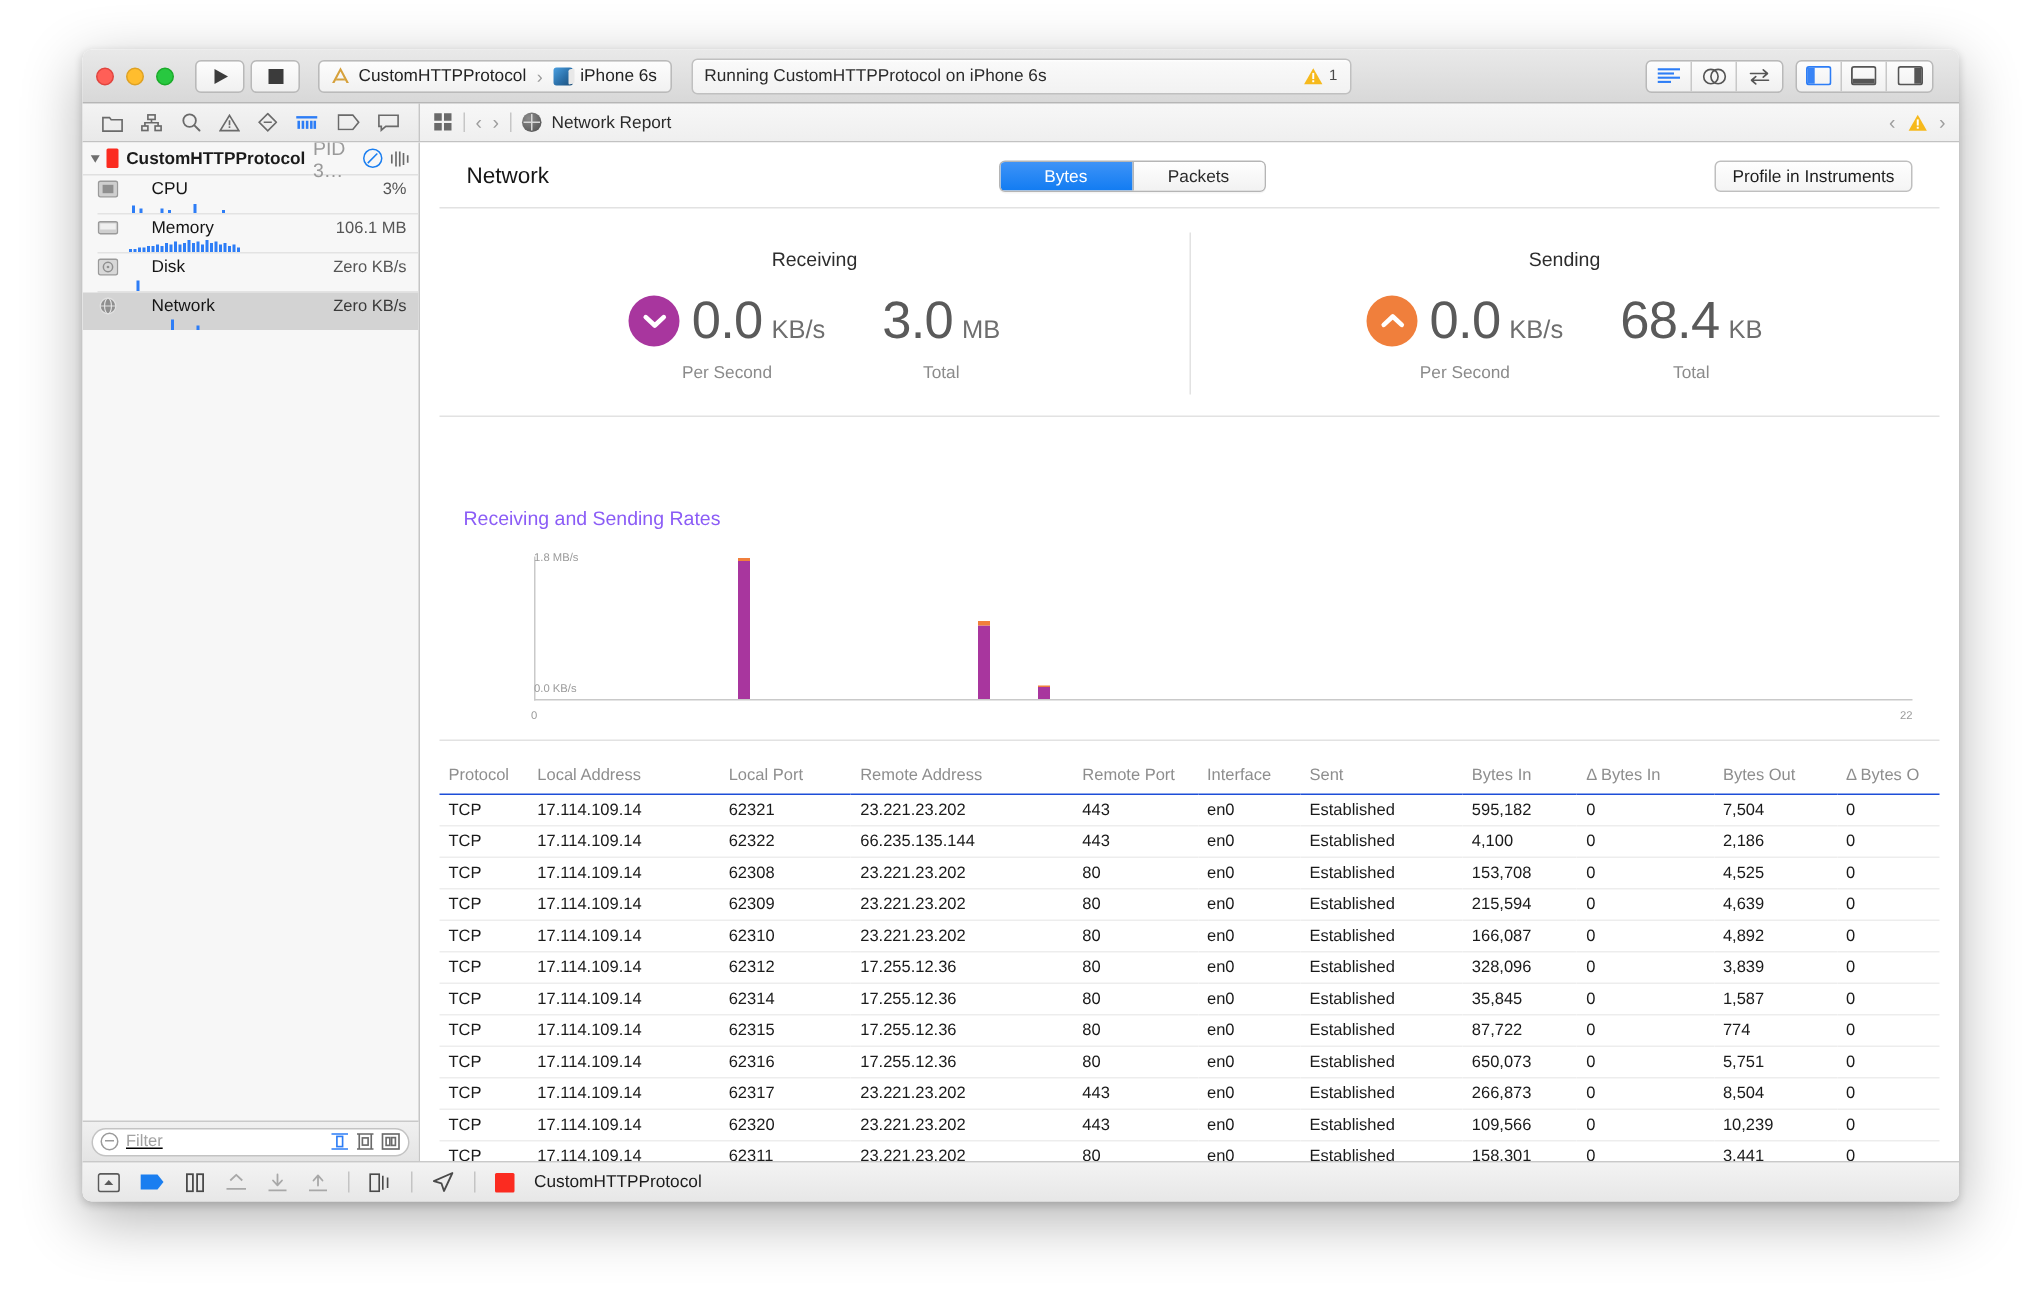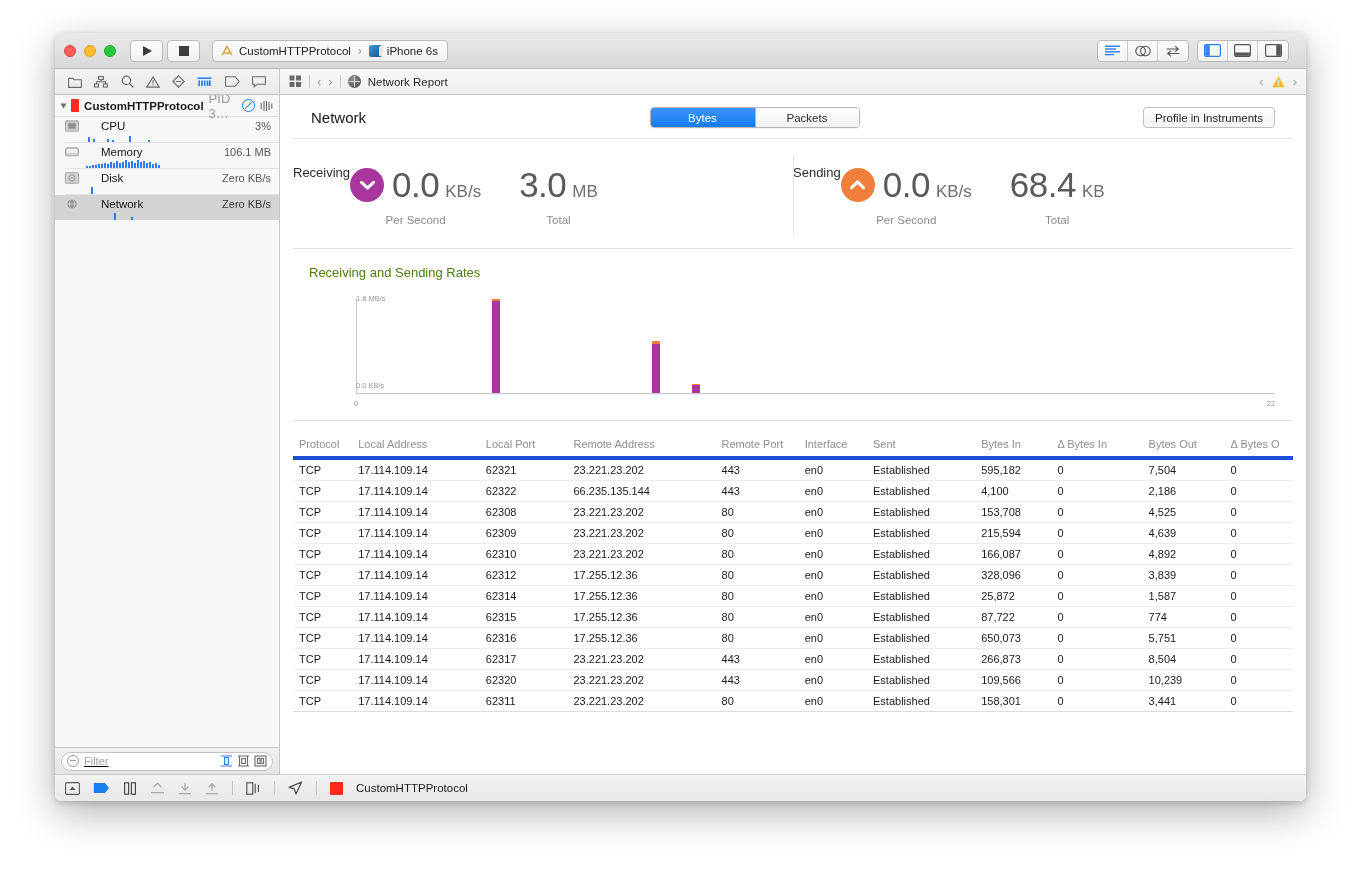--- a/index.html
+++ b/index.html
@@ -229,79 +229,79 @@
     margin: 0 13px;
   }
   .rep-title { font-size: 15px; color: #161616; }
   .seg-bp {
     margin: 0 auto;
     display: flex; border-radius: 4px; overflow: hidden;
     border: 1px solid #b5b5b5; height: 21px;
     box-shadow: 0 1px 0 rgba(0,0,0,0.04);
   }
   .seg-bp div {
-    width: 104px; display: flex; align-items: center; justify-content: center;
+    width: 88px; display: flex; align-items: center; justify-content: center;
     font-size: 11.5px; color: #2b2b2b;
     background: linear-gradient(to bottom,#fefefe,#f2f2f2);
   }
   .seg-bp div.active {
     background: linear-gradient(to bottom,#3e93f7,#127cf2);
     color: #fff; font-weight: normal;
   }
   .seg-bp div + div { border-left: 1px solid #b5b5b5; }
   .prof-btn {
     height: 21px; padding: 0 11px;
     display: flex; align-items: center;
     border: 1px solid #bfbfbf; border-radius: 4px;
     background: linear-gradient(to bottom,#fefefe,#f4f4f4);
     font-size: 11.5px; color: #1e1e1e;
   }
 
   
   .summary { display: flex; padding: 26px 0 22px 0; margin: 0 13px;
              border-bottom: 1px solid #e2e2e2; }
-  .sumhalf { flex: 1; display: flex; flex-direction: row; position: relative; }
+  .sumhalf { flex: 1; display: flex; flex-direction: column; align-items: center; position: relative; }
   .sumhalf + .sumhalf:before {
     content:""; position:absolute; left:0; top:-10px; bottom:-8px; width:1px; background:#e2e2e2;
   }
   .sum-title { font-size: 13px; color: #2d2d2d; margin-bottom: 14px; }
   .sum-row { display: flex; align-items: flex-start; gap: 38px; }
   .sum-stat { display: flex; flex-direction: column; align-items: center; }
   .sum-valline { display: flex; align-items: baseline; gap: 6px; }
   .arrow-circ {
     width: 34px; height: 34px; border-radius: 50%;
     display: flex; align-items: center; justify-content: center;
     align-self: center; margin-right: 8px;
   }
   .sum-num { font-size: 35px; color: #5a5a5a; font-weight: 300; letter-spacing: -0.5px; }
   .sum-unit { font-size: 17px; color: #6e6e6e; }
   .sum-cap { font-size: 11.5px; color: #8b8b8b; margin-top: 9px; }
   .withicon { display: flex; align-items: center; }
 
   
   .chart-sec { padding: 16px 0 12px 0; margin: 0 13px; border-bottom: 1px solid #e2e2e2; }
-  .sec-title { font-size: 13px; color: #4d7c0f; padding-left: 16px; margin-bottom: 10px; }
+  .sec-title { font-size: 13px; color: #8b5cf6; padding-left: 16px; margin-bottom: 10px; margin-top: 44px; }
   .plot { position: relative; height: 118px; margin: 0 18px 0 18px; }
   .ylab { position: absolute; font-size: 7.5px; color: #9a9a9a; right: 100%; padding-right: 4px; white-space: nowrap; }
   .yaxis { position: absolute; left: 45px; top: 8px; bottom: 14px; width: 1px; background: #c9c9c9; }
   .xaxis { position: absolute; left: 45px; right: 0; bottom: 14px; height: 1px; background: #c9c9c9; }
   .xlab { position: absolute; bottom: 0; font-size: 7.5px; color: #9a9a9a; }
   .bar { position: absolute; bottom: 15px; }
   .bar .recv { position: absolute; bottom: 0; width: 100%; background: #a8369e; }
   .bar .sent { position: absolute; width: 100%; background: #f07f3c; }
   .legend { display: flex; justify-content: center; gap: 22px; margin-top: 12px; }
   .leg-item { display: flex; align-items: center; gap: 6px; font-size: 10.5px; font-weight: bold; color: #2a2a2a; }
   .leg-sw { width: 9px; height: 10px; border-radius: 1px; }
 
   
   .table-sec { padding: 14px 0 10px 0; margin: 0 13px; }
   .tbl { width: 100%; border-collapse: collapse; font-size: 11px; table-layout: fixed; }
   .tbl th {
     text-align: left; font-weight: normal; color: #8e8e8e;
-    padding: 3px 6px 6px 6px; border-bottom: 4px solid #1d4ed8;
+    padding: 3px 6px 6px 6px; border-bottom: 1px solid #1d4ed8;
     white-space: nowrap; overflow: hidden;
   }
   .tbl td {
     padding: 4px 6px; color: #1a1a1a;
     border-bottom: 1px solid #ededed; white-space: nowrap; overflow: hidden;
   }
   .tbl tr:last-child td { border-bottom: 1px solid #dcdcdc; }
 
   
   #botbar {
@@ -338,20 +338,29 @@
       <svg class="xc-icon" viewBox="0 0 16 15">
         <path d="M8 1 L14.5 13 L12.6 13 L8 4.3 L3.4 13 L1.5 13 Z" fill="#d6a13c"></path>
         <path d="M5.1 9.6 L10.9 9.6 L11.8 11.2 L4.2 11.2 Z" fill="#d6a13c"></path>
       </svg>
       <span>CustomHTTPProtocol</span>
       <span class="chev-sep">›</span>
       <span class="dev-icon"></span>
       <span>iPhone 6s</span>
     </div>
 
+    <div id="statusbar">
+      <span class="sbtext">Running CustomHTTPProtocol on iPhone 6s</span>
+      <svg class="warn-tri" viewBox="0 0 13 12">
+        <path d="M6.5 0.5 L12.6 11.2 L0.4 11.2 Z" fill="#f6b91c"></path>
+        <rect x="5.85" y="3.6" width="1.3" height="4.1" fill="#fff"></rect>
+        <rect x="5.85" y="8.5" width="1.3" height="1.3" fill="#fff"></rect>
+      </svg>
+      <span class="warn-count">1</span>
+    </div>
 
     <div id="tb-right">
       <div class="segwrap">
         <div class="seg">
           <svg width="15" height="12" viewBox="0 0 15 12">
             <g fill="#2d7df6">
               <rect x="0" y="0.5" width="15" height="1.4"></rect>
               <rect x="0" y="3.3" width="11" height="1.4"></rect>
               <rect x="0" y="6.1" width="15" height="1.4"></rect>
               <rect x="0" y="8.9" width="9" height="1.4"></rect>
@@ -817,21 +826,21 @@
                   <td>0</td>
                 </tr>
                 <tr>
                   <td>TCP</td>
                   <td>17.114.109.14</td>
                   <td>62314</td>
                   <td>17.255.12.36</td>
                   <td>80</td>
                   <td>en0</td>
                   <td>Established</td>
-                  <td>25,872</td>
+                  <td>35,845</td>
                   <td>0</td>
                   <td>1,587</td>
                   <td>0</td>
                 </tr>
                 <tr>
                   <td>TCP</td>
                   <td>17.114.109.14</td>
                   <td>62315</td>
                   <td>17.255.12.36</td>
                   <td>80</td>

